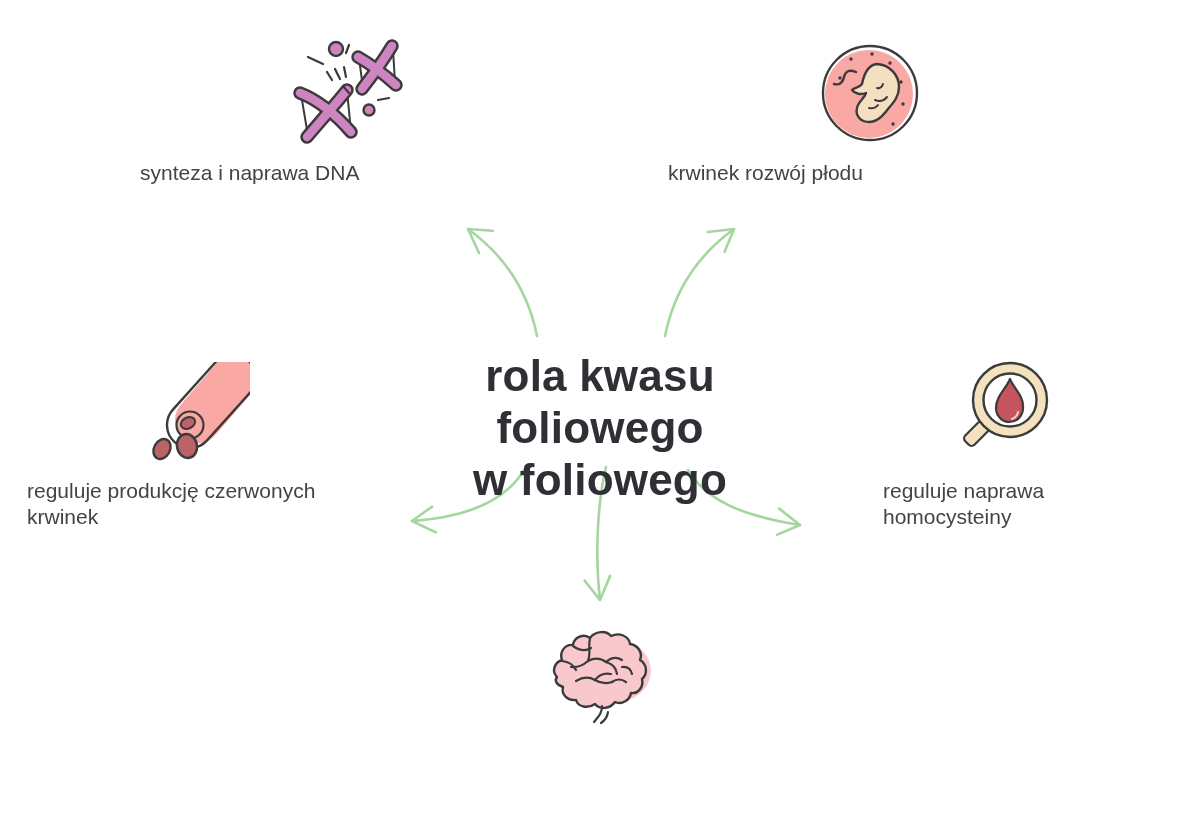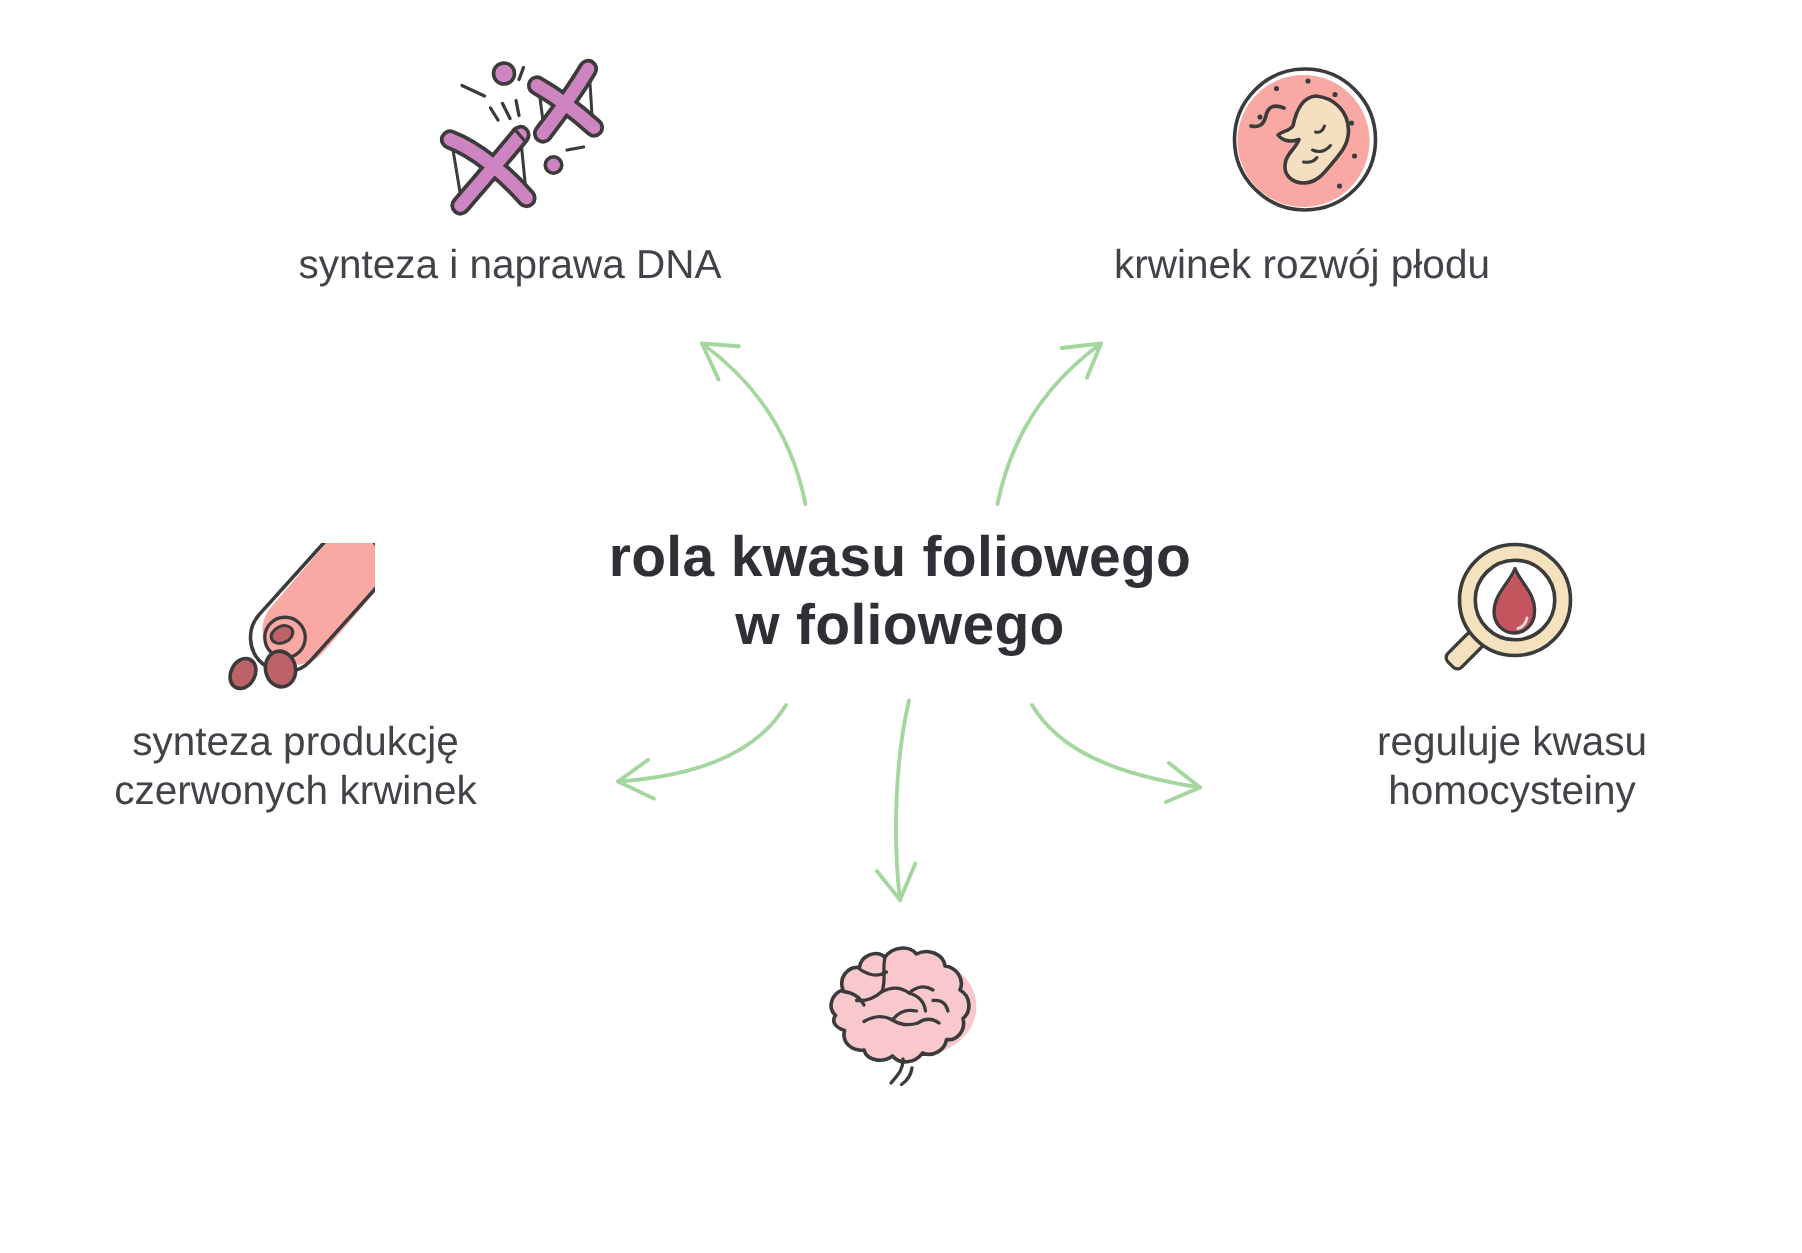--- a/index.html
+++ b/index.html
@@ -21,32 +21,31 @@
     fill: none;
     stroke: var(--arrow-green, #a6d6a0);
     stroke-width: 2.6;
     stroke-linecap: round;
   }
   .center-title {
     position: absolute;
     left: 385px; top: 350px;
     width: 430px;
     text-align: center;
-    font-size: 38px;
+    font-size: 44px;
     font-weight: 700;
     line-height: 1.18;
     color: var(--title-text, #2e3035);
     letter-spacing: 0.2px;
   }
   .branch-icon { position: absolute; }
   .branch-icon svg { display: block; }
   .branch-label {
     position: absolute;
-    text-align: center;
-    font-size: 27px;
+    font-size: 21px;
     line-height: 1.22;
     color: var(--label-text, #404449);
   }
   .lbl-dna    { left: 140px; top: 160px; width: 400px; }
   .lbl-fetus  { left: 668px; top: 160px; width: 400px; }
   .lbl-blood  { left:  27px; top: 478px; width: 340px; }
   .lbl-homo   { left: 883px; top: 478px; width: 250px; }
   .lbl-brain  { left: 472px; top: 733px; width: 260px; }
   .ico-dna    { left: 283px; top:  36px; }
   .ico-fetus  { left: 820px; top:  42px; }
@@ -141,34 +140,34 @@
       <line x1="48" y1="58" x2="84" y2="16" style="stroke:var(--salmon-pink,#f9a8a3);stroke-width:46;stroke-linecap:round"></line>
       <g transform="translate(40,63) rotate(-48)">
         <rect x="-23" y="-23" width="110" height="46" rx="23" style="fill:none;stroke:var(--outline-dark,#3b3b3b);stroke-width:2.4"></rect>
       </g>
       <circle cx="40" cy="63" r="13.5" style="fill:none;stroke:var(--outline-dark,#3b3b3b);stroke-width:2.2"></circle>
       <ellipse cx="38" cy="61" rx="7.5" ry="5.5" transform="rotate(-25 38 61)" style="fill:var(--cell-red,#bd6367);stroke:var(--outline-dark,#3b3b3b);stroke-width:2"></ellipse>
       <ellipse cx="37" cy="84" rx="10" ry="12" transform="rotate(-12 37 84)" style="fill:var(--cell-red,#bd6367);stroke:var(--outline-dark,#3b3b3b);stroke-width:2.4"></ellipse>
       <ellipse cx="12" cy="87" rx="8" ry="10.5" transform="rotate(28 12 87)" style="fill:var(--cell-red,#bd6367);stroke:var(--outline-dark,#3b3b3b);stroke-width:2.4"></ellipse>
     </svg>
   </div>
-  <div class="branch-label lbl-blood">synteza produkcję czerwonych krwinek</div>
+  <div class="branch-label lbl-blood">reguluje produkcję czerwonych krwinek</div>
 
   <div class="branch-icon ico-magni">
     <svg width="100" height="100" viewBox="0 0 100 100">
       <g transform="translate(29,66) rotate(135)">
         <rect x="-2" y="-6.5" width="26" height="13" rx="4" style="fill:var(--cream,#f3e2bd);stroke:var(--outline-dark,#3b3b3b);stroke-width:2.2"></rect>
       </g>
       <circle cx="55" cy="40" r="37" style="fill:var(--cream,#f3e2bd);stroke:var(--outline-dark,#3b3b3b);stroke-width:2.4"></circle>
       <circle cx="55" cy="40" r="26.5" style="fill:#ffffff;stroke:var(--outline-dark,#3b3b3b);stroke-width:2.4"></circle>
       <path d="M55,19 C59,29 69,36 68,48 A13.5,14 0 1 1 41,48 C41,36 51,29 55,19 Z" style="fill:var(--deep-red,#c4545e);stroke:var(--outline-dark,#3b3b3b);stroke-width:2.2;stroke-linejoin:round"></path>
       <path d="M63,52 a9,9 0 0 1 -6,7" style="fill:none;stroke:#f0d5d5;stroke-width:2;stroke-linecap:round"></path>
     </svg>
   </div>
-  <div class="branch-label lbl-homo">reguluje kwasu homocysteiny</div>
+  <div class="branch-label lbl-homo">reguluje naprawa homocysteiny</div>
 
   <div class="branch-icon ico-brain">
     <svg width="115" height="100" viewBox="0 0 115 100">
       <ellipse cx="66" cy="46" rx="40" ry="33" style="fill:var(--brain-pink,#f8c8cd)"></ellipse>
       <path d="M12,52 C6,46 10,37 17,35 C14,27 20,19 28,20 C29,12 39,8 45,13 C50,6 61,5 66,11 C74,7 84,11 85,19 C93,20 98,28 95,35 C102,39 103,49 97,54 C99,62 93,69 86,68 C85,75 77,80 70,77 C65,84 55,85 50,79 C43,84 33,82 31,75 C23,76 16,70 18,62 C12,60 9,56 12,52 Z" style="fill:var(--brain-pink,#f8c8cd);stroke:var(--outline-dark,#3b3b3b);stroke-width:2.4;stroke-linejoin:round"></path>
       <g style="fill:none;stroke:var(--outline-dark,#3b3b3b);stroke-width:2.2;stroke-linecap:round">
         <path d="M45,13 C43,22 46,28 43,36"></path>
         <path d="M28,21 Q38,28 46,23"></path>
         <path d="M17,36 Q27,37 31,45"></path>
         <path d="M43,36 Q35,43 26,42"></path>

